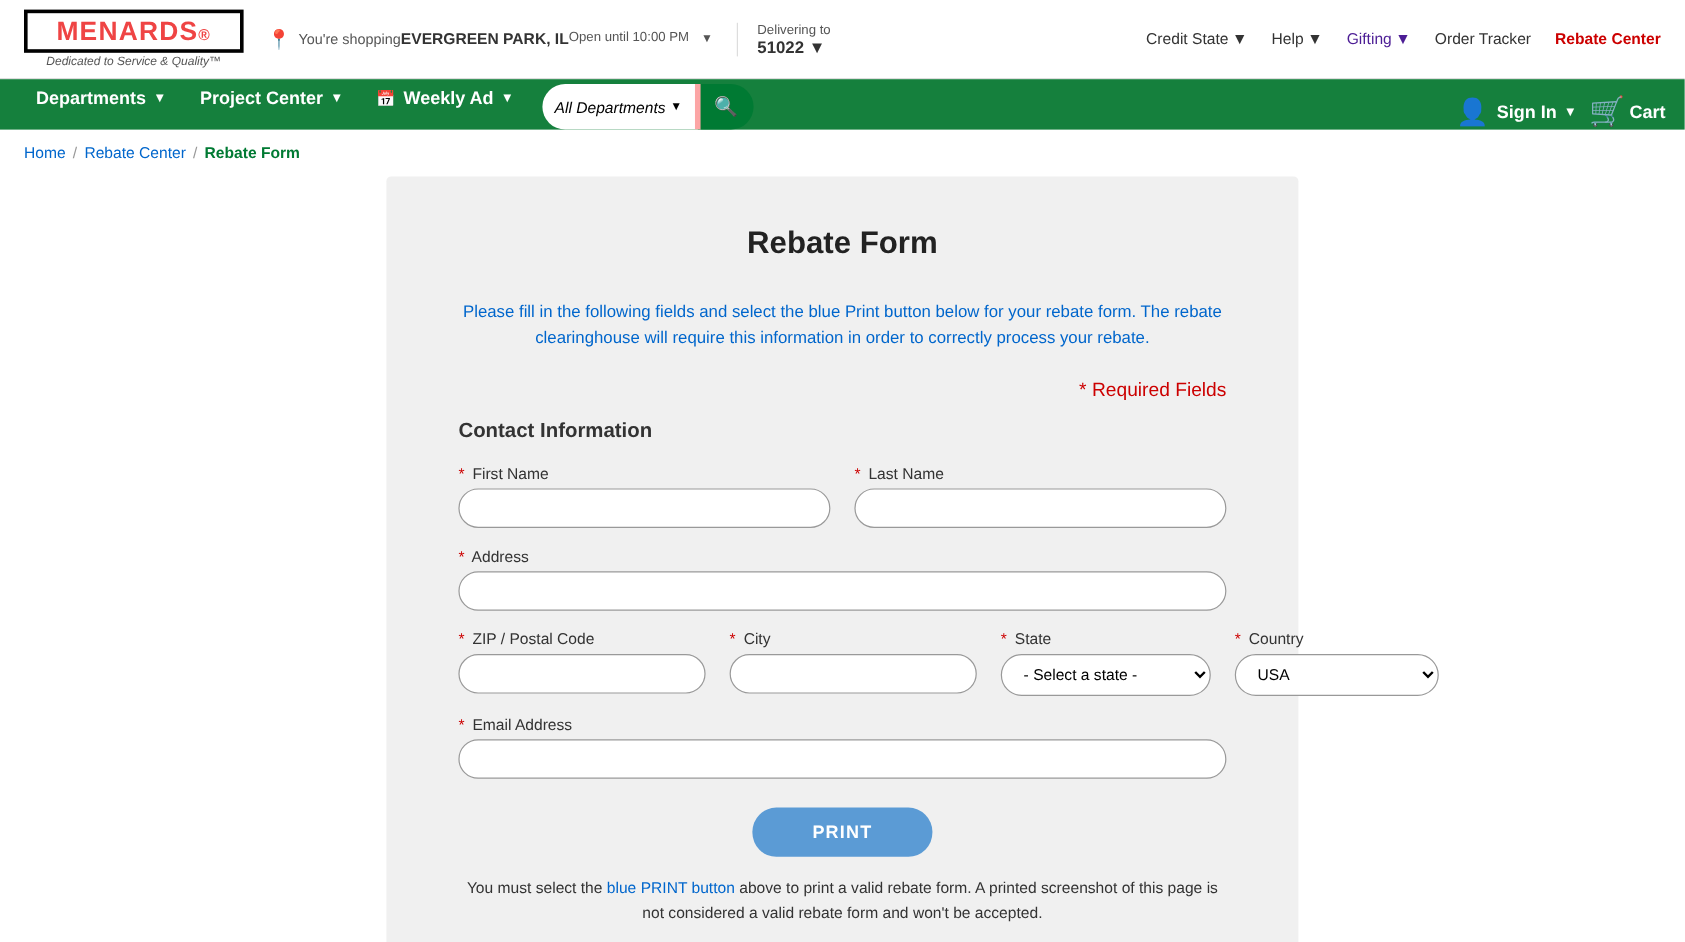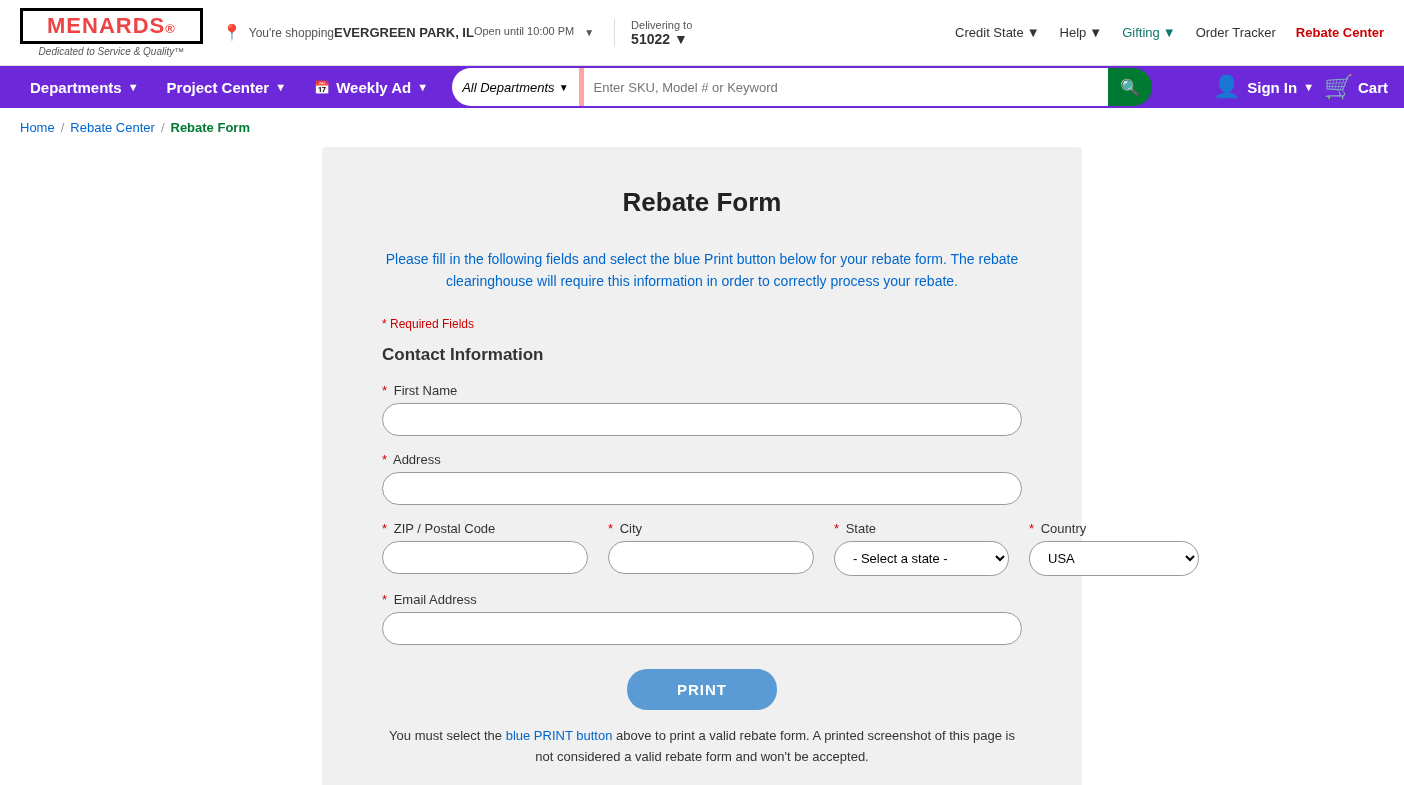--- a/index.html
+++ b/index.html
@@ -70,23 +70,23 @@
       display: flex;
       align-items: center;
       gap: 3px;
       cursor: pointer;
     }
     .top-nav-link.gifting { color: #c00; }
     .top-nav-link.rebate { color: #c00; font-weight: bold; }
 
     
     .main-nav {
-      background: #6d28d9;
-      display: flex;
-      align-items: center;
+      background: #15803d;
+      display: flex;
+      align-items: flex-end;
       padding: 0 16px;
       height: 42px;
       gap: 0;
     }
     .nav-item {
       color: #fff;
       font-size: 15px;
       font-weight: bold;
       padding: 0 14px;
       height: 52px;
@@ -208,23 +208,24 @@
       margin-bottom: 30px;
     }
     .form-description {
       text-align: center;
       font-size: 14px;
       color: #0066cc;
       margin-bottom: 24px;
       line-height: 1.6;
     }
     .required-note {
-      font-size: 12px;
+      font-size: 16px;
       color: #c00;
       margin-bottom: 14px;
+      text-align: right;
     }
     .section-title {
       font-size: 17px;
       font-weight: bold;
       color: #333;
       margin-bottom: 18px;
     }
     .form-row {
       display: flex;
       gap: 20px;
@@ -316,21 +317,21 @@
 
   <div class="top-nav-links">
     <a class="top-nav-link" href="#">
       <span>Credit State</span>
       <span>▼</span>
     </a>
     <a class="top-nav-link" href="#">
       <span>Help</span>
       <span>▼</span>
     </a>
-    <a class="top-nav-link gifting" href="#" style="color:#0f766e;">
+    <a class="top-nav-link gifting" href="#" style="color:#4c1d95;">
       <span>Gifting</span>
       <span>▼</span>
     </a>
     <a class="top-nav-link" href="#">
       <span>Order Tracker</span>
     </a>
     <a class="top-nav-link rebate" href="#" style="color:#c00;font-weight:bold;">
       <span>Rebate Center</span>
     </a>
   </div>
@@ -349,23 +350,20 @@
     <span class="weekly-ad-icon">📅</span>
     <span>Weekly Ad</span>
     <span style="font-size:11px;">▼</span>
   </div>
 
   <div class="search-area">
     <div class="search-dept">
       <span>All Departments</span>
       <span style="font-size:10px;">▼</span>
     </div>
-    <div class="search-input-wrap">
-      <input type="text" placeholder="Enter SKU, Model # or Keyword" style="">
-    </div>
     <button class="search-btn">🔍</button>
   </div>
 
   <div class="nav-right">
     <div class="sign-in-btn">
       <span style="font-size:22px;">👤</span>
       <span>Sign In</span>
       <span style="font-size:11px;">▼</span>
     </div>
     <div class="cart-btn">
@@ -391,20 +389,27 @@
 
     <div class="required-note">* Required Fields</div>
 
     <div class="section-title">Contact Information</div>
 
     <div class="form-row">
       <div class="form-field">
         <label>
           <span class="req">*</span>
           <span>First Name</span>
+        </label>
+        <input type="text" value="" style="">
+      </div>
+      <div class="form-field">
+        <label>
+          <span class="req">*</span>
+          <span>Last Name</span>
         </label>
         <input type="text" value="" style="">
       </div>
     </div>
 
     <div class="form-row">
       <div class="form-field full-width">
         <label>
           <span class="req">*</span>
           <span>Address</span>

